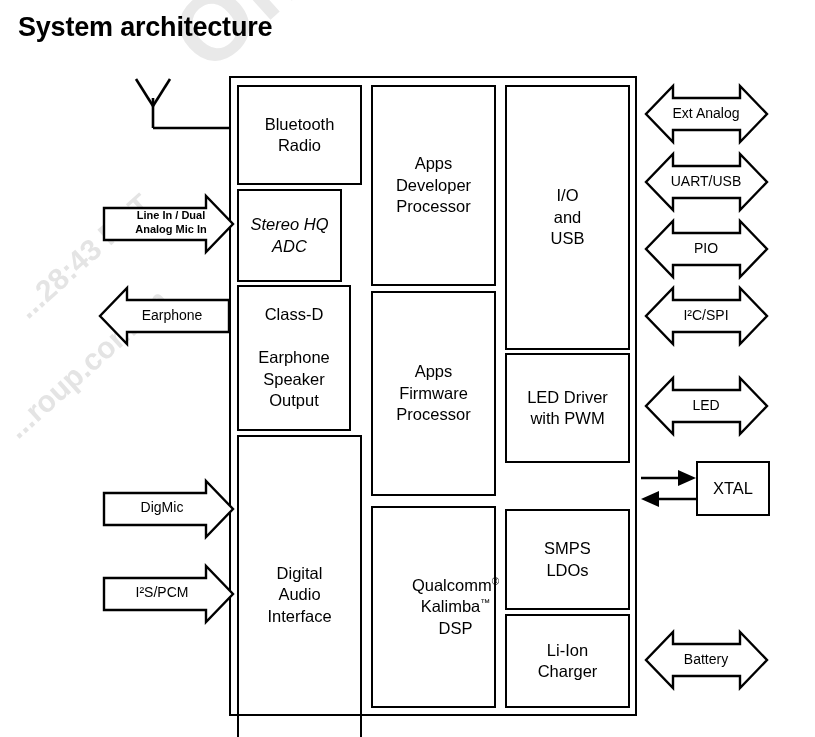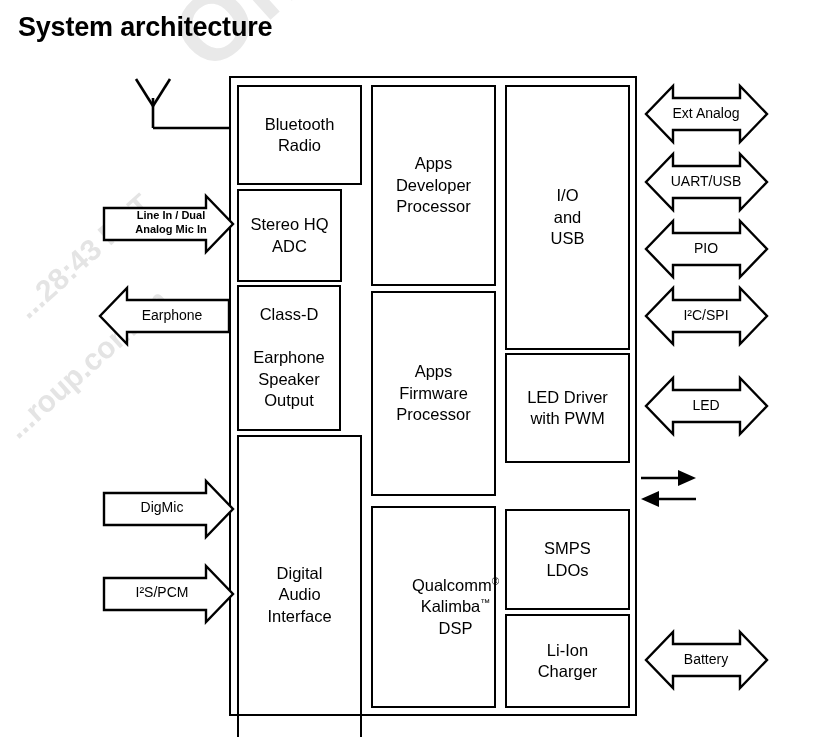--- a/index.html
+++ b/index.html
@@ -125,25 +125,25 @@
   </div>
 
   <div id="title">System architecture</div>
 
   <div class="chip-outline" style="left:229px; top:76px; width:408px; height:640px;"></div>
 
   <div class="box" style="left:237px; top:85px; width:125px; height:100px;">
     <span class="lbl">Bluetooth<br>Radio</span>
   </div>
 
-  <div class="box" style="left:237px; top:189px; width:105px; height:93px;">
+  <div class="box" style="left:237px; top:189px; width:105px; height:93px;font-style:italic;">
     <span class="lbl">Stereo HQ<br>ADC</span>
   </div>
 
-  <div class="box" style="left:237px; top:285px; width:104px; height:146px;">
+  <div class="box" style="left:237px; top:285px; width:114px; height:146px;">
     <span class="lbl">Class-D<br>&nbsp;<br>Earphone<br>Speaker<br>Output</span>
   </div>
 
   <div class="box" style="left:237px; top:435px; width:125px; height:320px;">
     <span class="lbl">Digital<br>Audio<br>Interface</span>
   </div>
 
   <div class="box" style="left:371px; top:85px; width:125px; height:201px;">
     <span class="lbl">Apps<br>Developer<br>Processor</span>
   </div>
@@ -165,20 +165,23 @@
   </div>
 
   <div class="box" style="left:505px; top:509px; width:125px; height:101px;">
     <span class="lbl">SMPS<br>LDOs</span>
   </div>
 
   <div class="box" style="left:505px; top:614px; width:125px; height:94px;">
     <span class="lbl">Li-Ion<br>Charger</span>
   </div>
 
+  <div class="box" style="left:696px; top:461px; width:74px; height:55px; background:#fff;">
+    <span class="lbl">XTAL</span>
+  </div>
 
   <svg id="vector" viewBox="0 0 815 737">
     <g fill="none" stroke="#000" stroke-width="2.6" stroke-linecap="butt" stroke-linejoin="miter">
 
       <g>
         <path d="M136 79 L153 106"></path>
         <path d="M170 79 L153 106"></path>
         <path d="M153 98 L153 128"></path>
         <path d="M153 128 L229 128"></path>
       </g>

